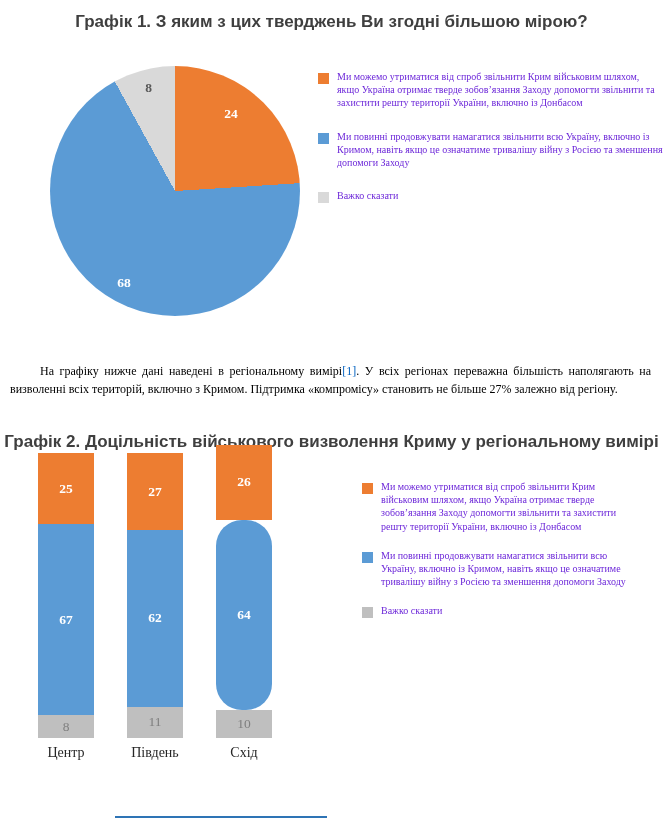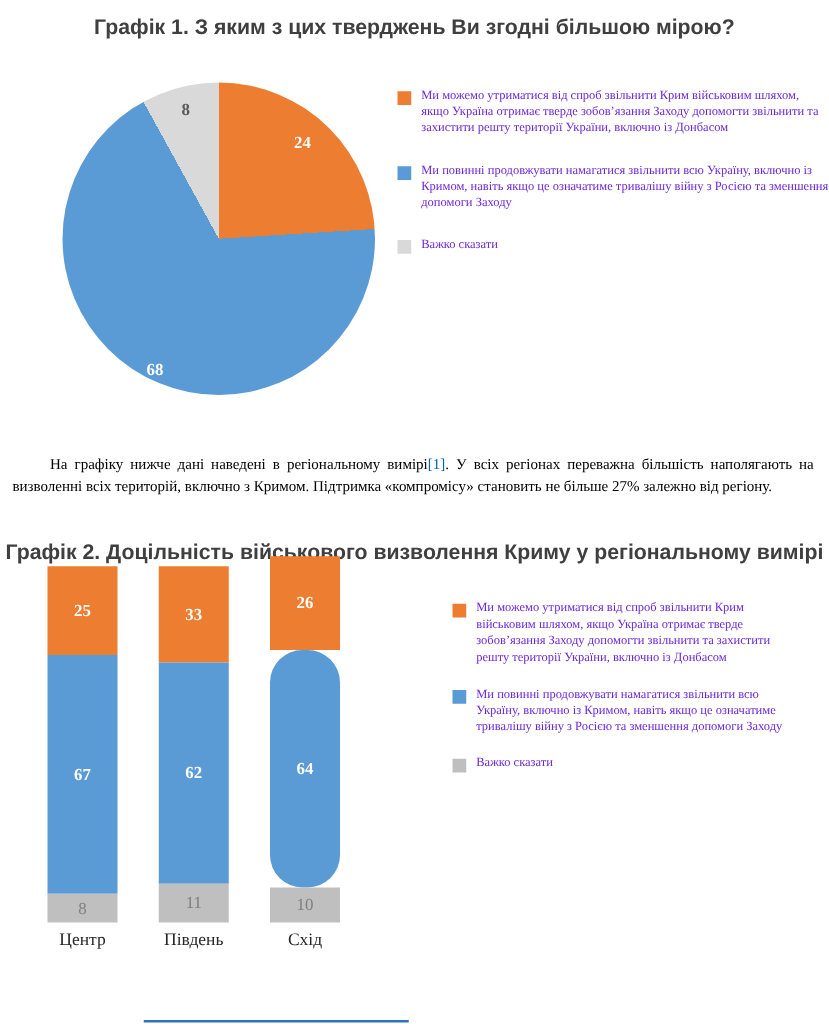--- a/index.html
+++ b/index.html
@@ -37,22 +37,22 @@
 </head>
 <body>
 
 <div class="page">
 
   <div class="chart-title">Графік 1. З яким з цих тверджень Ви згодні більшою мірою?</div>
 
   <div class="chart-row chart1-row">
     <div class="pie-area">
       <div class="pie" id="pie" style="background: conic-gradient(rgb(237, 125, 49) 0deg, rgb(237, 125, 49) 86.4deg, rgb(91, 155, 213) 86.4deg, rgb(91, 155, 213) 331.2deg, rgb(217, 217, 217) 331.2deg, rgb(217, 217, 217) 360deg);">
-          <span class="pie-num" style="left: 192px; top: 47.7293px; color: rgb(255, 255, 255);">24</span>
-          <span class="pie-num" style="left: 73.9341px; top: 230px; color: rgb(255, 255, 255);">68</span>
+          <span class="pie-num" style="left: 181px; top: 47.7293px; color: rgb(255, 255, 255);">24</span>
+          <span class="pie-num" style="left: 73.9341px; top: 217px; color: rgb(255, 255, 255);">68</span>
           <span class="pie-num" style="left: 98.6389px; top: 22.3302px; color: rgb(89, 89, 89);">8</span>
         </div>
     </div>
     <div class="legend legend1" id="legend1">
         <div class="legend-item">
           <span class="swatch" style="background: rgb(237, 125, 49);"></span>
           <span class="legend-text">Ми можемо утриматися від спроб звільнити Крим військовим шляхом, якщо Україна отримає тверде зобов’язання Заходу допомогти звільнити та захистити решту території України, включно із Донбасом</span>
         </div>
         <div class="legend-item">
           <span class="swatch" style="background: rgb(91, 155, 213);"></span>
@@ -82,21 +82,21 @@
               </div>
               <div class="bar-seg" style="height: 22.8px; background: rgb(191, 191, 191);">
                 <span style="color: rgb(127, 127, 127); font-weight: normal;">8</span>
               </div>
             </div>
             <div class="bar-cat">Центр</div>
           </div>
           <div class="bar-col">
             <div class="bar-stack">
               <div class="bar-seg" style="height: 76.95px; background: rgb(237, 125, 49);">
-                <span style="color: rgb(255, 255, 255);">33</span>
+                <span style="color: rgb(255, 255, 255);">27</span>
               </div>
               <div class="bar-seg" style="height: 176.7px; background: rgb(91, 155, 213);">
                 <span style="color: rgb(255, 255, 255);">62</span>
               </div>
               <div class="bar-seg" style="height: 31.35px; background: rgb(191, 191, 191);">
                 <span style="color: rgb(127, 127, 127); font-weight: normal;">11</span>
               </div>
             </div>
             <div class="bar-cat">Південь</div>
           </div>

